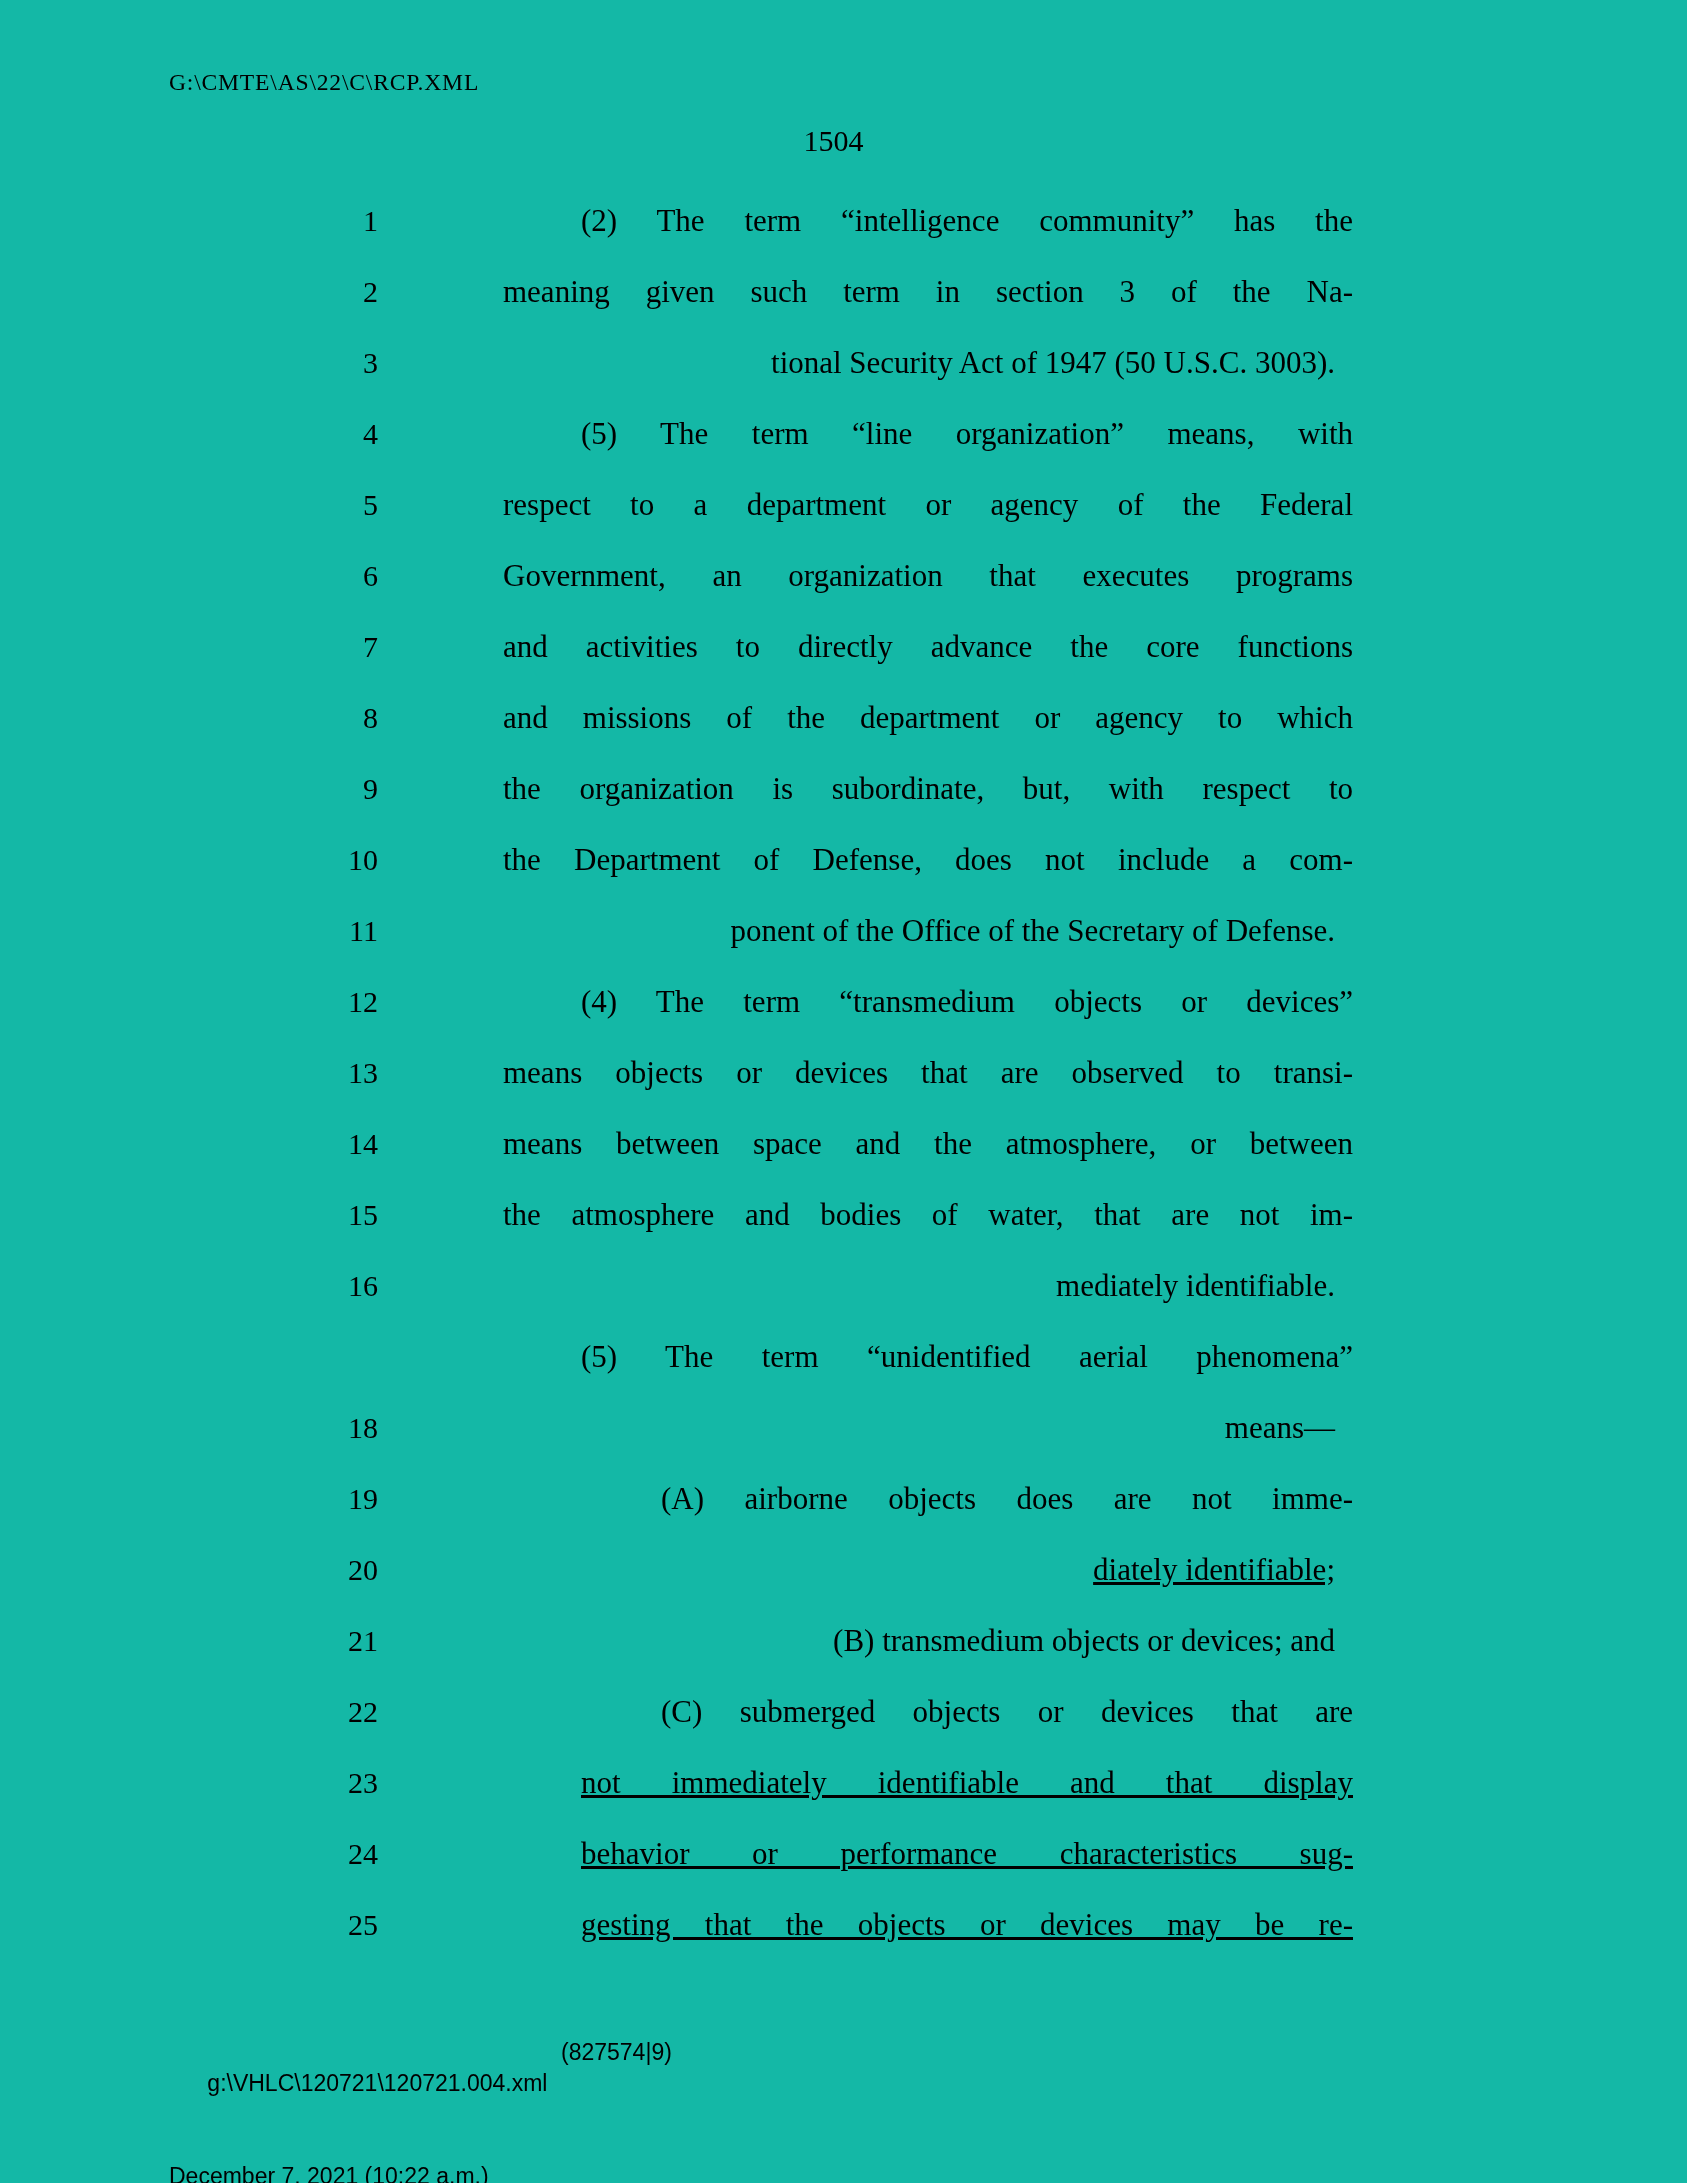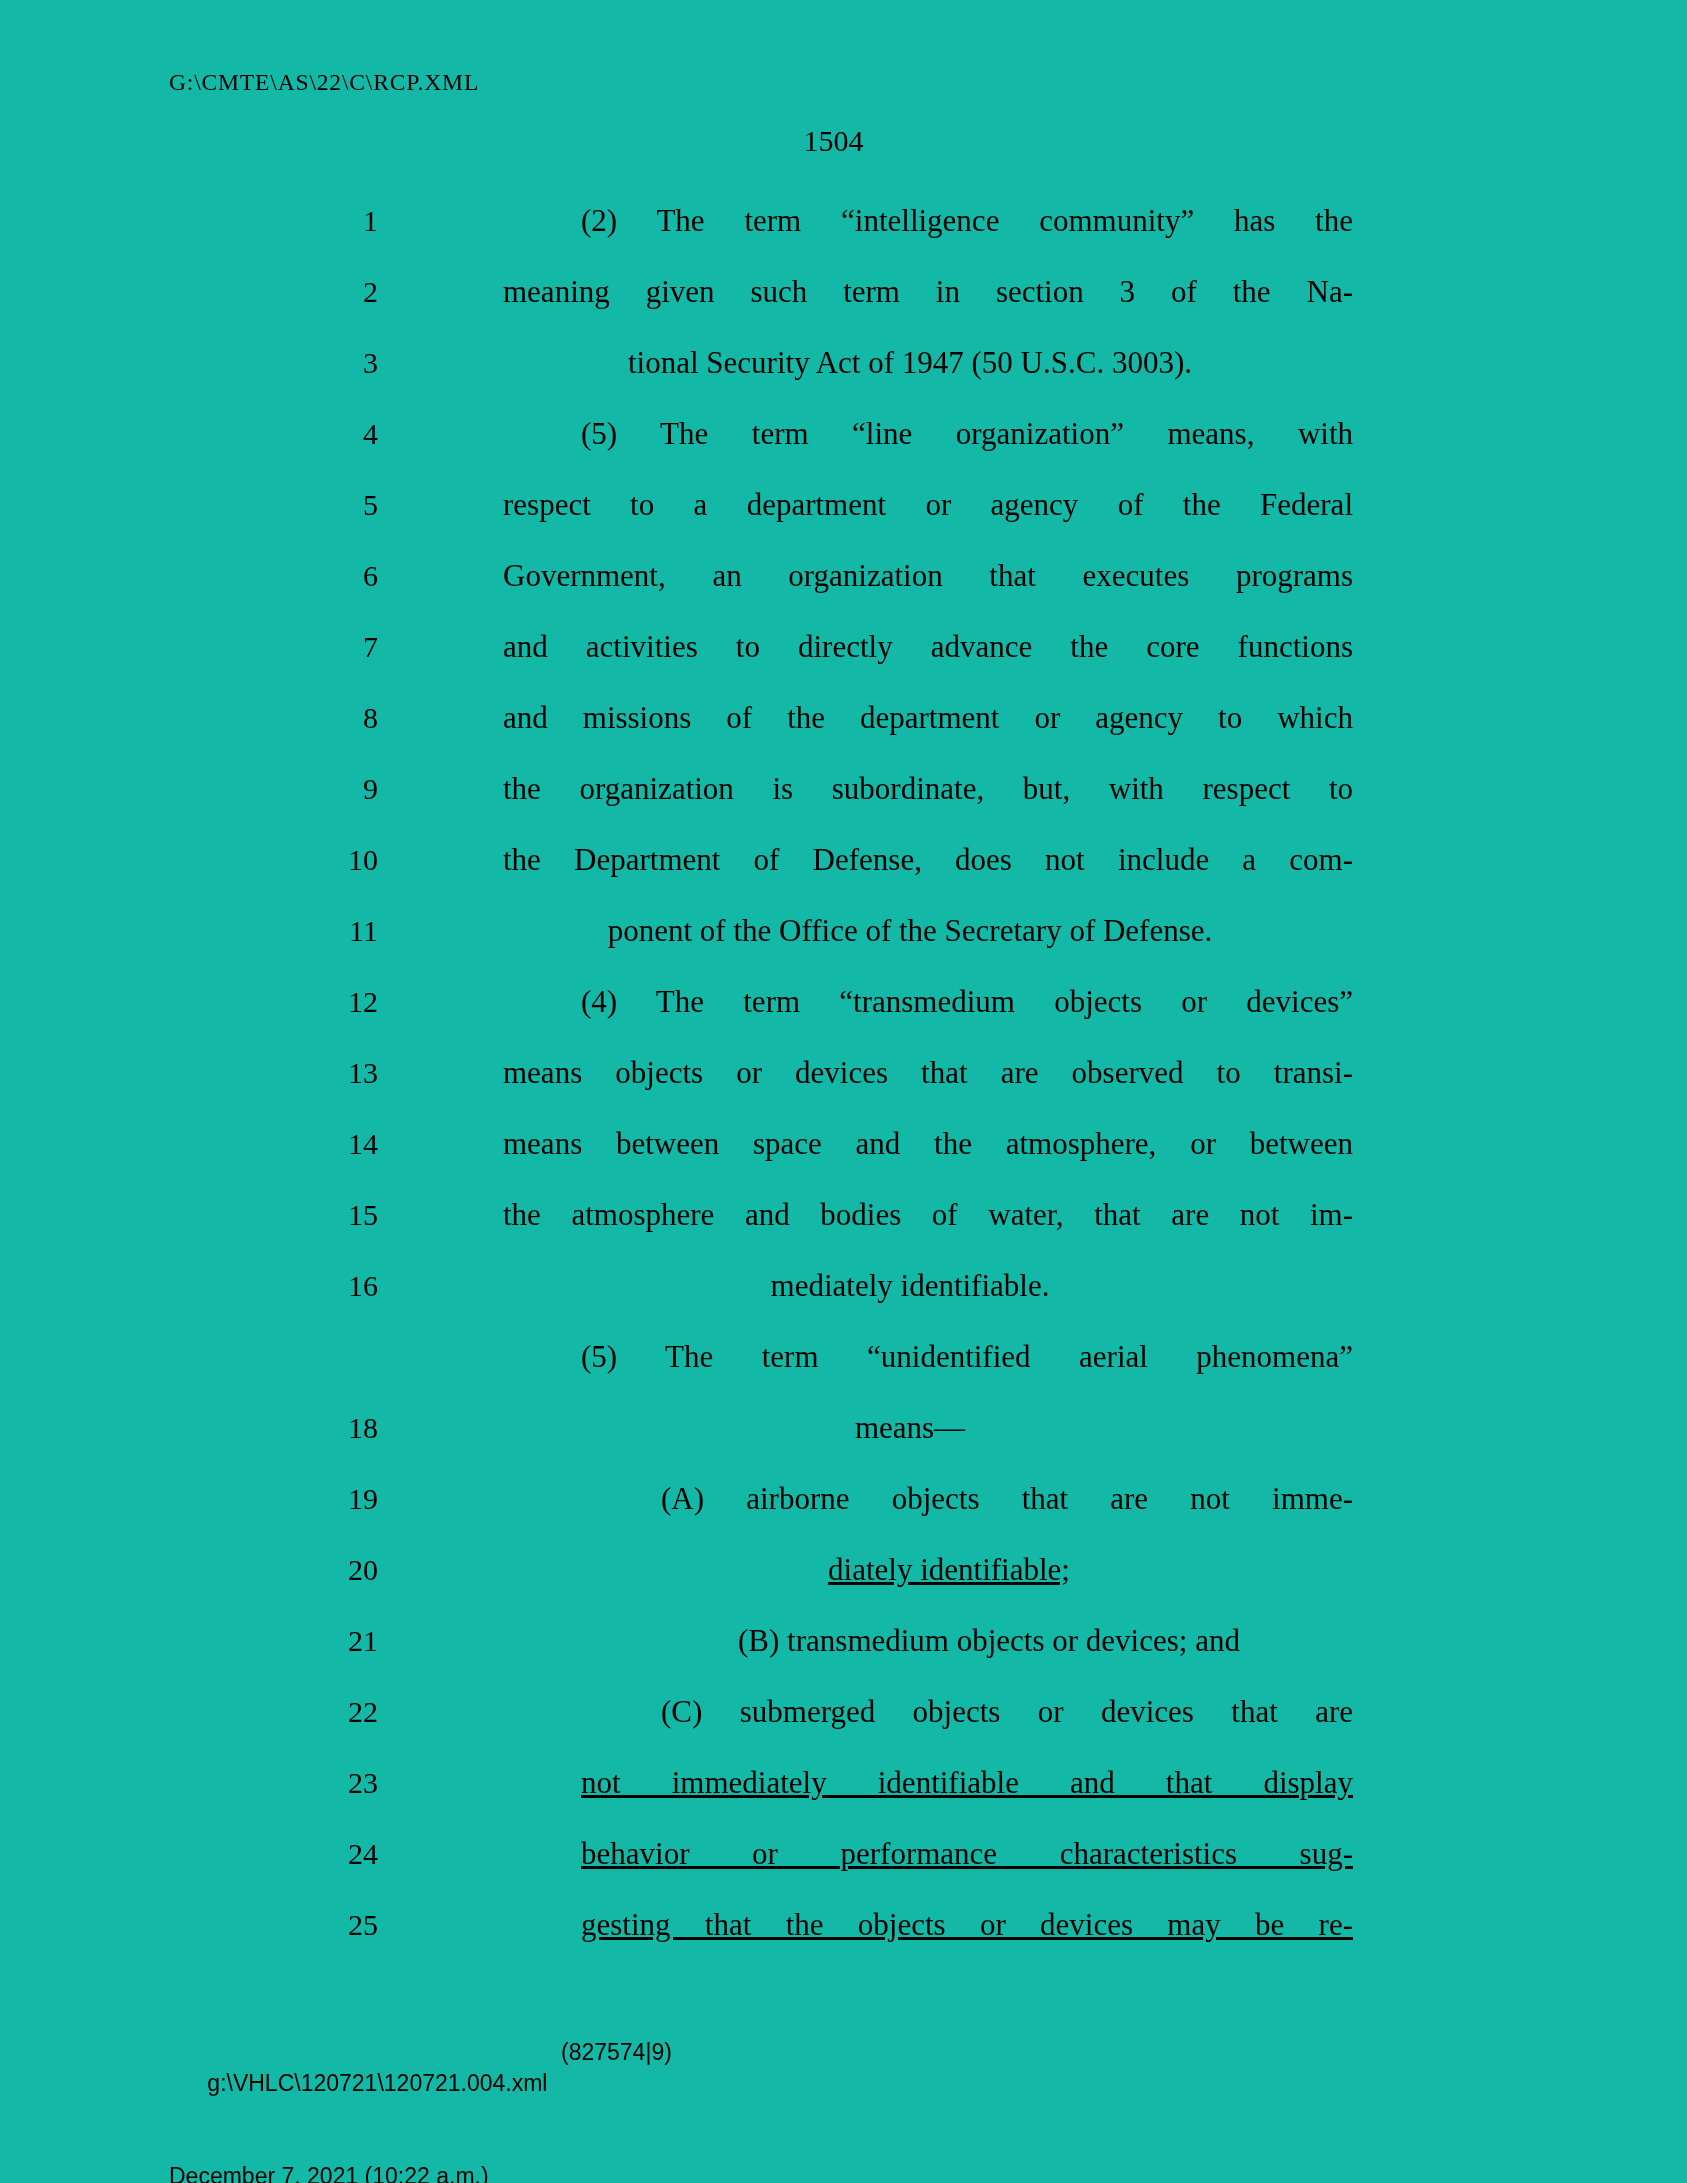--- a/index.html
+++ b/index.html
@@ -55,21 +55,21 @@
     text-align: right;
     font-size: 30px;
   }
   .line-text {
     position: absolute;
     left: 485px;
     top: 0;
     width: 850px;
     font-size: 31px;
     box-sizing: border-box;
-    text-align: center;
+    text-align: right;
     white-space: normal;
   }
   .line-row.para-first .line-text { padding-left: 78px; }
   .line-row.sub-first  .line-text { padding-left: 158px; }
   .line-row.sub-body   .line-text { padding-left: 78px; text-decoration: underline; }
   .line-row.stretch .line-text {
     text-align: justify;
     text-align-last: justify;
     margin-left: 18px;
   }
@@ -185,21 +185,21 @@
     <span class="line-text">(5) The term “unidentified aerial phenomena”</span>
   </div>
 
   <div class="line-row body">
     <span class="line-num">18</span>
     <span class="line-text">means—</span>
   </div>
 
   <div class="line-row sub-first stretch">
     <span class="line-num">19</span>
-    <span class="line-text">(A) airborne objects that are not imme-</span>
+    <span class="line-text">(A) airborne objects does are not imme-</span>
   </div>
 
   <div class="line-row sub-body">
     <span class="line-num">20</span>
     <span class="line-text">diately identifiable;</span>
   </div>
 
   <div class="line-row sub-first">
     <span class="line-num">21</span>
     <span class="line-text">(B) transmedium objects or devices; and</span>

